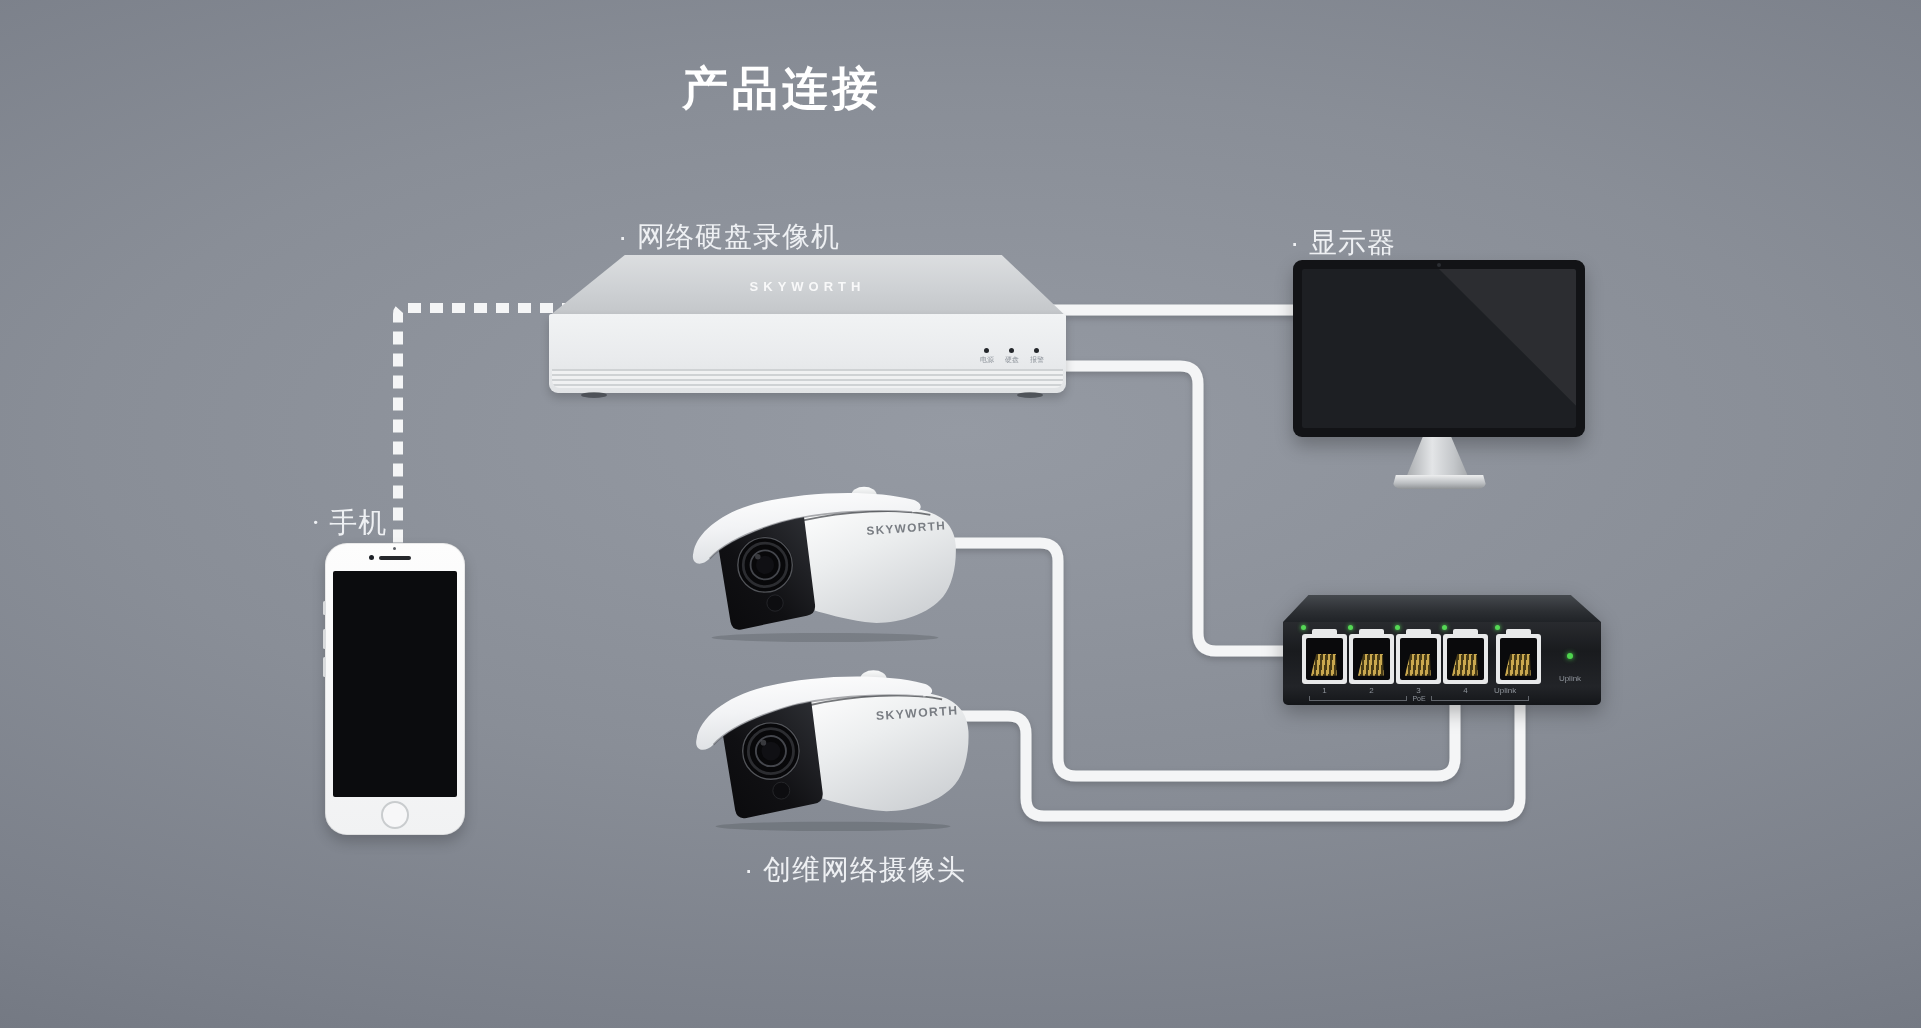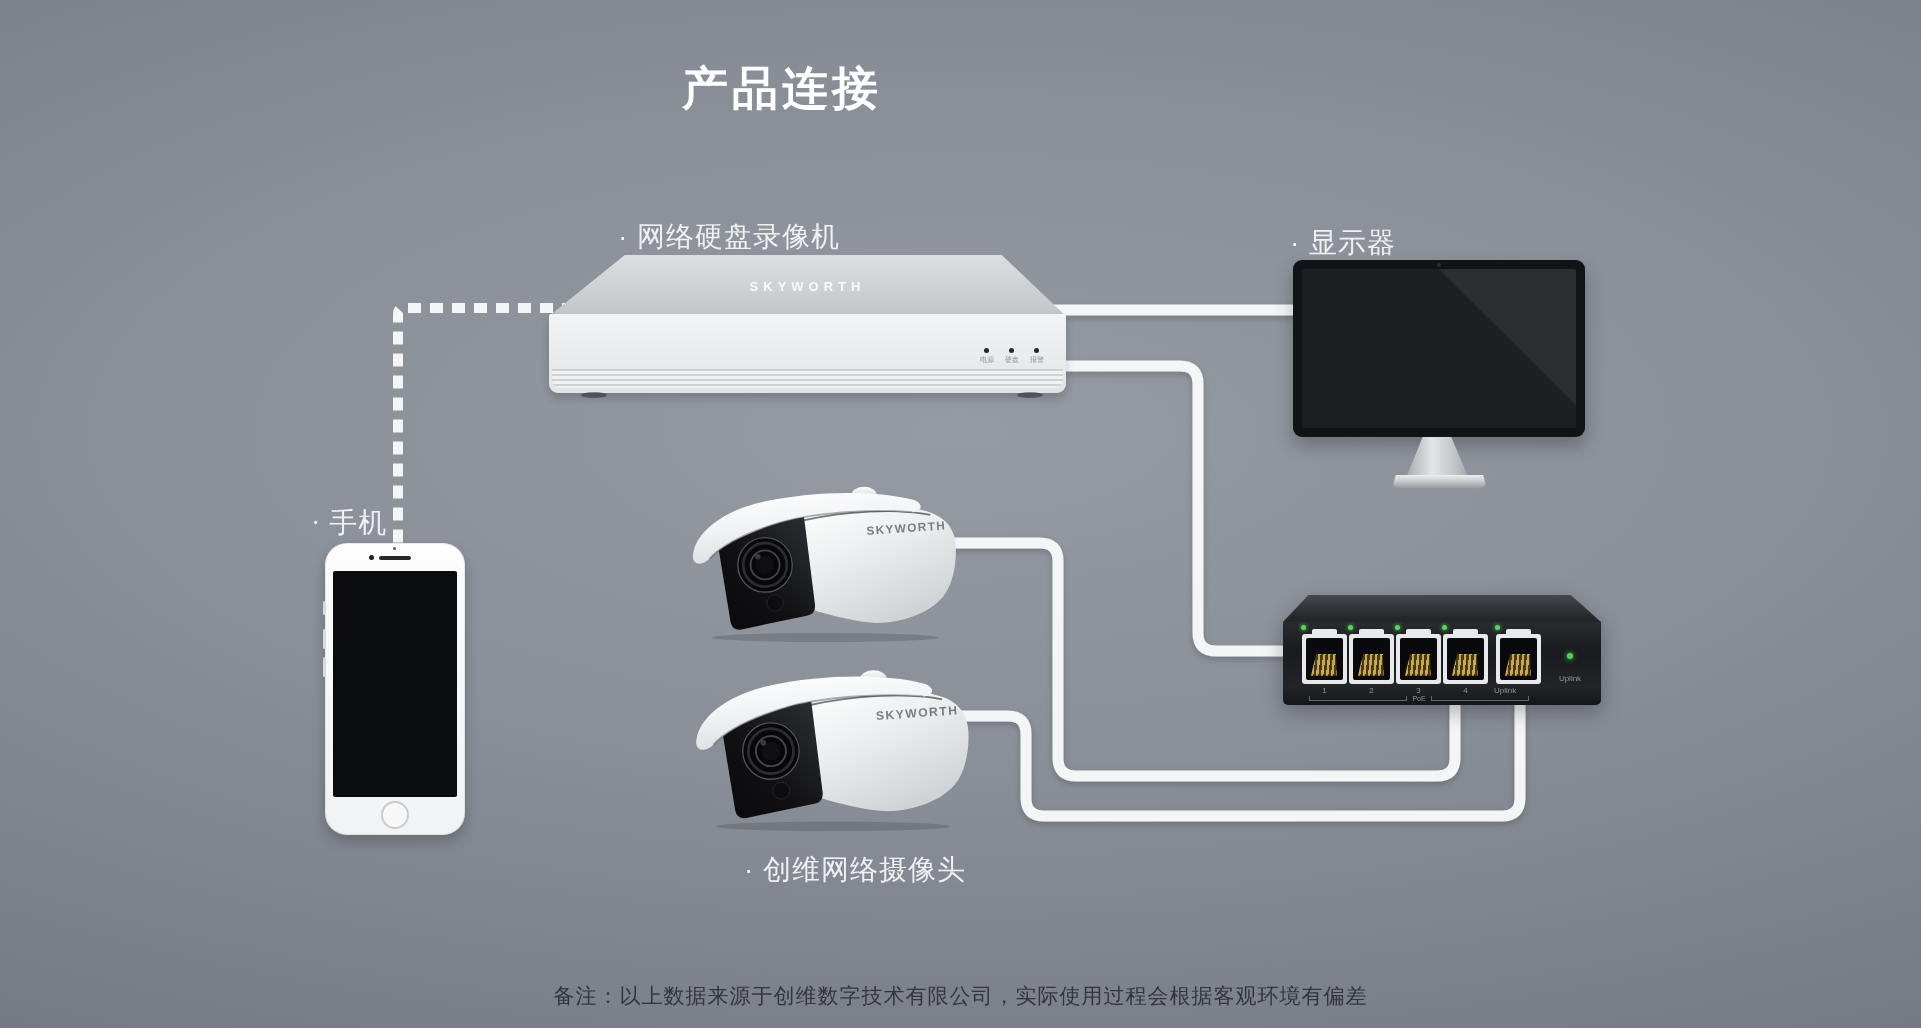--- a/index.html
+++ b/index.html
@@ -294,15 +294,14 @@
       <div class="sw-num" style="left:160px;">4</div>
       <div class="poe-bracket">
           <span>PoE</span>
         </div>
       <div class="uplink-label">Uplink</div>
       <div class="power-led"></div>
       <div class="power-label">Uplink</div>
     </div>
   </div>
 
-  <div class="footer">备注：以上数据来源于创维数字技术有限公司，实际使用过程会根据客观环境有偏差</div>
 
 </div>
 
 </body></html>

